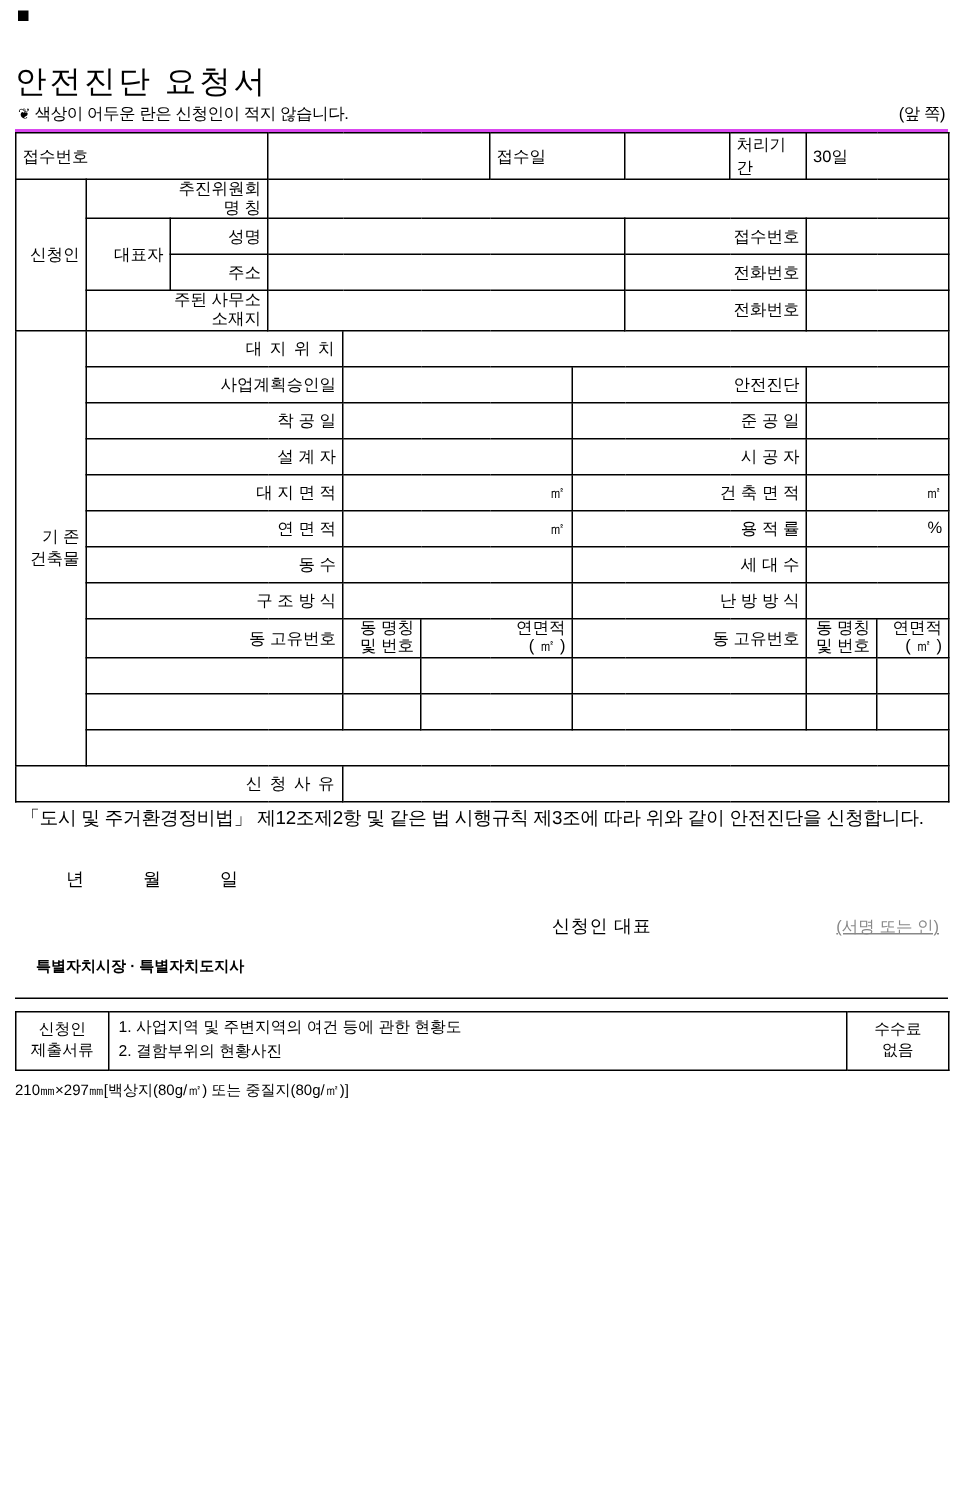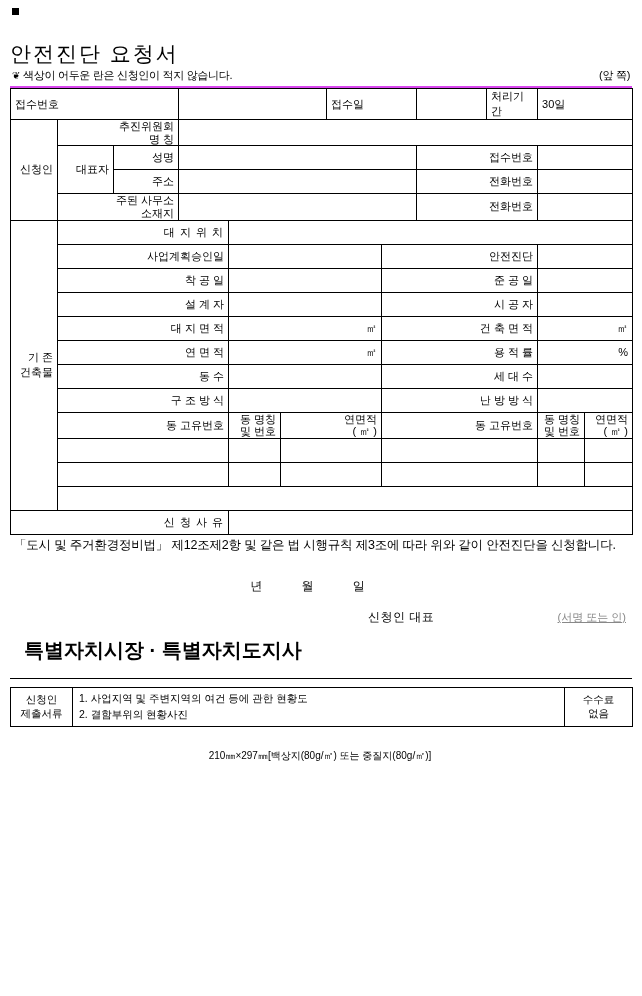--- a/index.html
+++ b/index.html
@@ -81,21 +81,21 @@
   .reason-cell { height: 64px; vertical-align: middle; }
 
   .statement {
     font-size: 12.5px;
     line-height: 1.7;
     padding: 0 4px;
     letter-spacing: -0.2px;
   }
   .date-line {
     margin-top: 22px;
-    text-align: center;
+    text-align: left;
     padding-right: 60px;
     font-size: 12px;
     letter-spacing: 1px;
   }
   .date-line span { margin-left: 34px; }
   .sign-line {
     margin-top: 14px;
     position: relative;
     font-size: 12px;
     height: 18px;
@@ -109,21 +109,21 @@
   .sign-seal {
     position: absolute;
     right: 6px;
     top: 1px;
     color: #888;
     font-size: 11px;
     text-decoration: underline;
   }
   .authority {
     margin-top: 10px;
-    font-size: 20px;
+    font-size: 10px;
     font-weight: bold;
     letter-spacing: 0px;
     padding-left: 14px;
   }
   .authority2 {
     margin-top: 6px;
     font-size: 14.5px;
     font-weight: bold;
     padding-left: 62px;
     position: relative;
@@ -156,22 +156,22 @@
     text-align: center;
     line-height: 1.3;
   }
   table.docs ol {
     margin: 0;
     padding-left: 0;
     list-style: none;
   }
   table.docs li { line-height: 1.5; }
   .footer-note {
-    margin-top: 22px;
-    text-align: center;
+    margin-top: 6px;
+    text-align: left;
     font-size: 10px;
     padding-right: 2px;
   }
 </style>
 </head>
 <body>
 
 <div class="page">
 
   <div class="form-ref">

